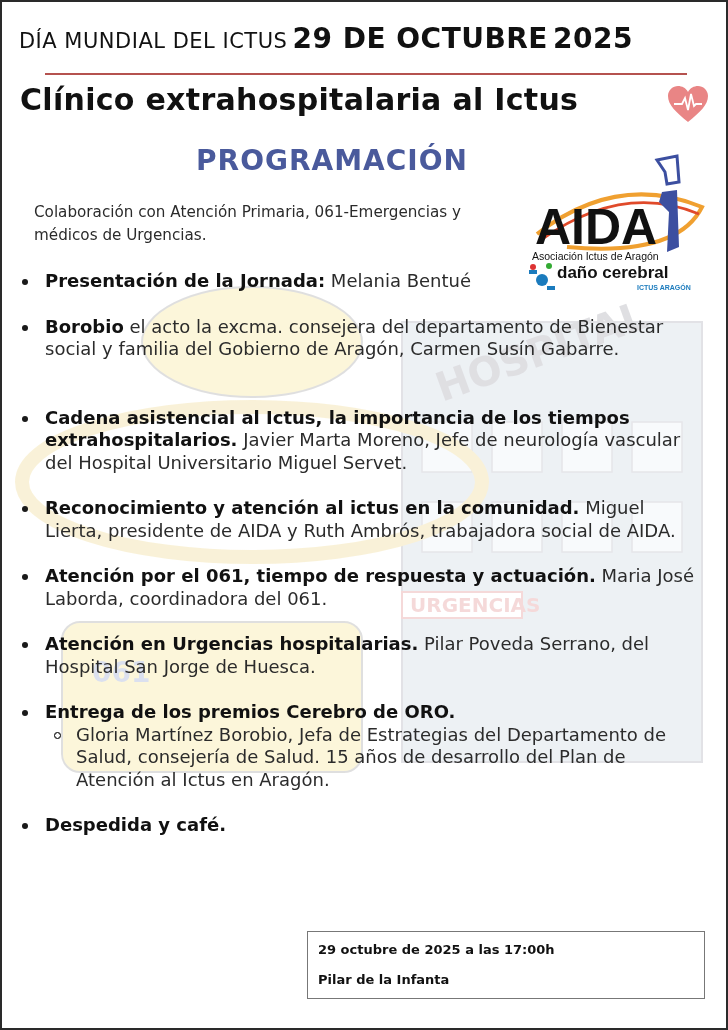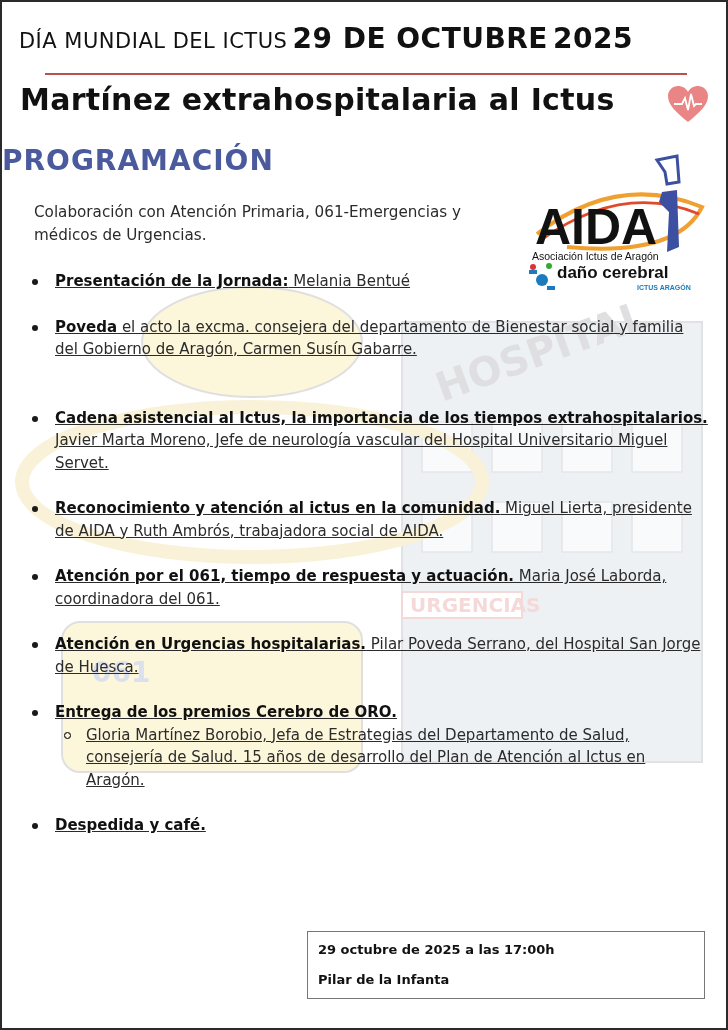--- a/index.html
+++ b/index.html
@@ -25,33 +25,33 @@
     position: absolute; left: 43px; top: 71px; width: 642px; height: 2px; background: #b5524f;
   }
   .main-title {
     position: absolute; left: 18px; top: 80px; font-size: 30px; font-weight: bold; color: #111;
     white-space: nowrap; letter-spacing: 0.3px;
   }
   .heart {
     position: absolute; left: 664px; top: 82px; width: 44px; height: 40px;
   }
   .prog-title {
-    position: absolute; left: 0; top: 142px; width: 660px; 
+    position: absolute; left: 0; top: 142px; width: 660px; text-align: center;
     font-size: 28px; font-weight: bold; color: #4a5a9c; letter-spacing: 1px;
   }
   .intro {
     position: absolute; left: 32px; top: 199px; width: 490px;
     font-size: 15.2px; line-height: 23px; color: #2b2b2b;
   }
   .logo {
     position: absolute; left: 525px; top: 150px; width: 190px; height: 148px;
   }
   .program {
-    position: absolute; left: 26px; top: 268px; width: 680px;
-    font-size: 15px; line-height: 22.5px; color: #2b2b2b; text-decoration: underline;
+    position: absolute; left: 16px; top: 268px; width: 680px;
+    font-size: 18px; line-height: 22.5px; color: #2b2b2b;
   }
   .item { position: relative; padding-left: 27px; }
   .item .bullet {
     position: absolute; left: 4px; top: 9px; width: 6px; height: 6px; border-radius: 50%; background: #1a1a1a;
   }
   .item b { color: #111; }
   .sub { position: relative; padding-left: 58px; }
   .sub .ring {
     position: absolute; left: 36px; top: 8px; width: 5px; height: 5px; border-radius: 50%; border: 1.4px solid #333;
   }
@@ -89,21 +89,21 @@
     <ellipse cx="250" cy="100" rx="110" ry="55" fill="#f2d33a" stroke="#555" stroke-width="2"></ellipse>
   </svg>
 
   <div class="header-top">
     <span class="small">DÍA MUNDIAL DEL ICTUS</span>
     <span class="big">29 DE OCTUBRE</span>
     <span class="big">2025</span>
   </div>
   <div class="header-rule"></div>
 
-  <div class="main-title">Martínez extrahospitalaria al Ictus</div>
+  <div class="main-title">Clínico extrahospitalaria al Ictus</div>
   <svg class="heart" viewBox="0 0 44 40">
     <path d="M22 38 C10 28 2 21 2 12 C2 6 7 2 12 2 C16 2 20 4 22 8 C24 4 28 2 32 2 C37 2 42 6 42 12 C42 21 34 28 22 38 Z" fill="#e98585"></path>
     <polyline points="8,20 16,20 19,14 22,26 25,10 28,22 30,20 36,20" fill="none" stroke="#fff" stroke-width="1.8"></polyline>
   </svg>
 
   <div class="prog-title">PROGRAMACIÓN</div>
 
   <div class="intro">Colaboración con Atención Primaria, 061-Emergencias y médicos de Urgencias.</div>
 
   <svg class="logo" viewBox="0 0 190 148">
@@ -125,21 +125,21 @@
   </svg>
 
   <div class="program">
     <div class="item">
       <span class="bullet"></span>
       <b>Presentación de la Jornada:</b><span> Melania Bentué</span>
     </div>
     <div class="gap-lg"></div>
     <div class="item">
       <span class="bullet"></span>
-      <b>Poveda</b><span> el acto la excma. consejera del departamento de Bienestar social y familia del Gobierno de Aragón, Carmen Susín Gabarre.</span>
+      <b>Borobio</b><span> el acto la excma. consejera del departamento de Bienestar social y familia del Gobierno de Aragón, Carmen Susín Gabarre.</span>
     </div>
     <div class="gap-lg"></div>
     <div class="gap-lg"></div>
     <div class="item">
       <span class="bullet"></span>
       <b>Cadena asistencial al Ictus, la importancia de los tiempos extrahospitalarios.</b><span> Javier Marta Moreno, Jefe de neurología vascular del Hospital Universitario Miguel Servet.</span>
     </div>
     <div class="gap-lg"></div>
     <div class="item">
       <span class="bullet"></span>

